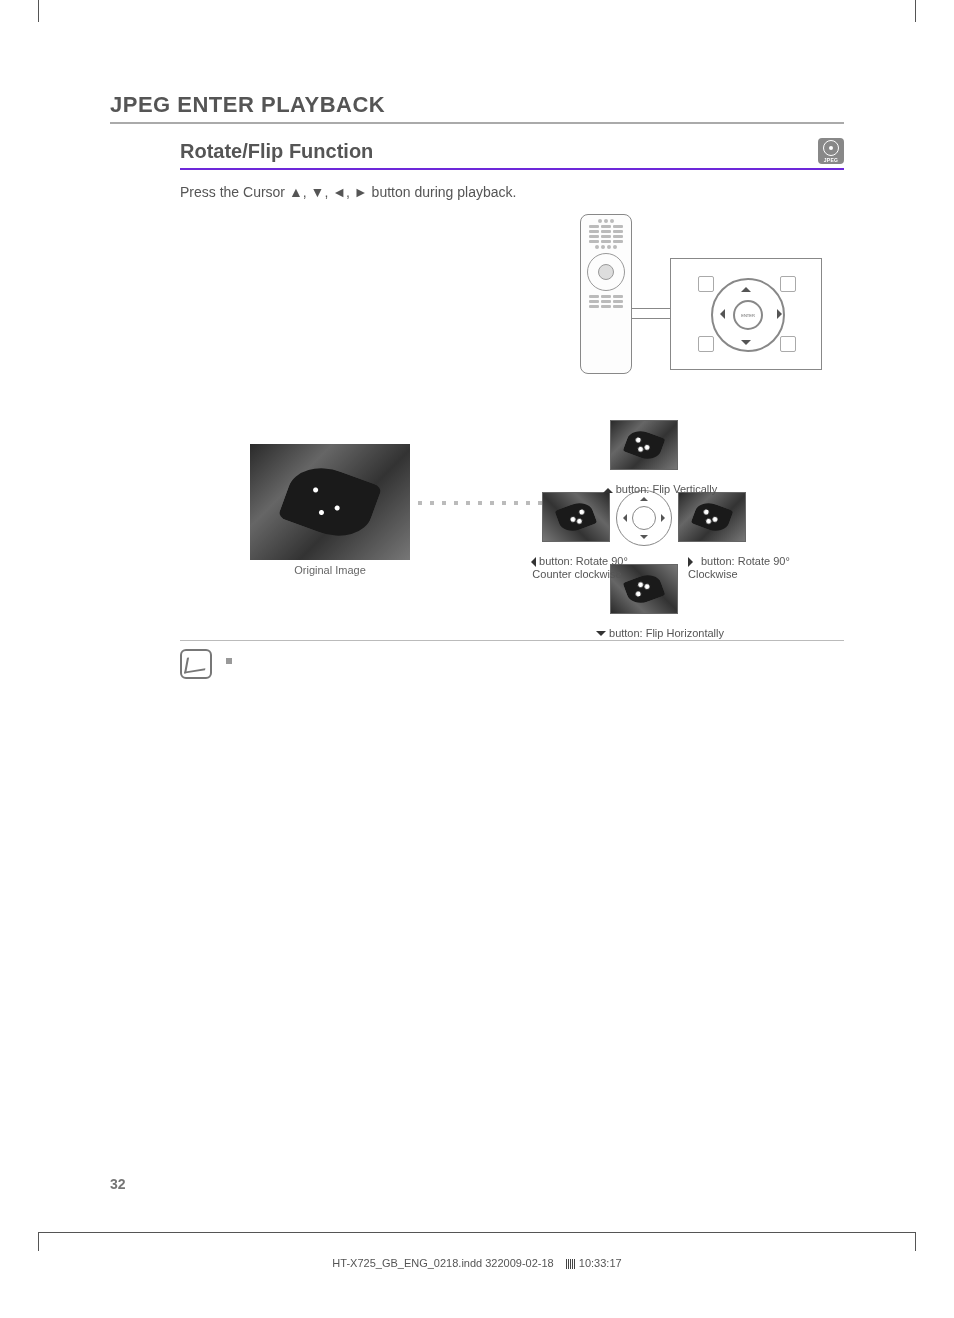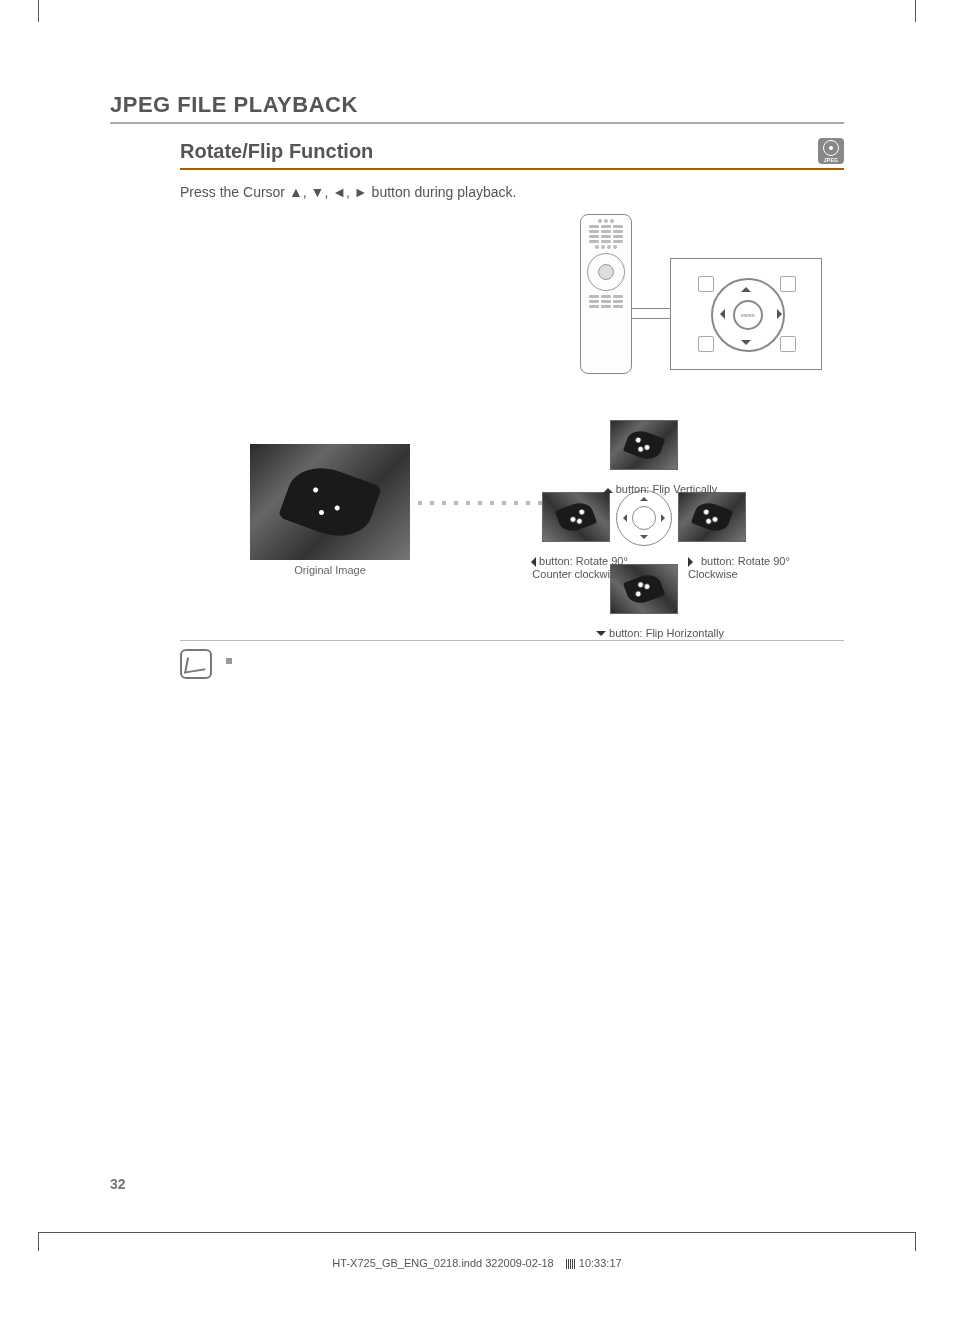--- a/index.html
+++ b/index.html
@@ -53,21 +53,21 @@
     line-height: 1.45;
     color: #555;
     margin-bottom: 30px;
   }
   .subsection {
     margin-left: 70px;
   }
   .sub-title-row {
     display: flex;
     align-items: center;
-    border-bottom: 2px solid #a16207;
+    border-bottom: 2px solid #6d28d9;
     margin-bottom: 12px;
   }
   .sub-title {
     font-size: 20px;
     font-weight: bold;
     color: #555;
     flex: 1;
     padding-bottom: 4px;
   }
   .jpeg-badge {
@@ -411,21 +411,21 @@
   }
 </style>
 </head>
 <body>
 
 <div class="crop-top"></div>
 
 <div class="page">
 
 
-  <h2 class="section-title">JPEG FILE PLAYBACK</h2>
+  <h2 class="section-title">JPEG ENTER PLAYBACK</h2>
 
 
   <div class="subsection">
     <div class="sub-title-row">
       <div class="sub-title">Rotate/Flip Function</div>
       <div class="jpeg-badge">
         <span class="disc"></span>
         <span class="jpeg-badge-label">JPEG</span>
       </div>
     </div>

